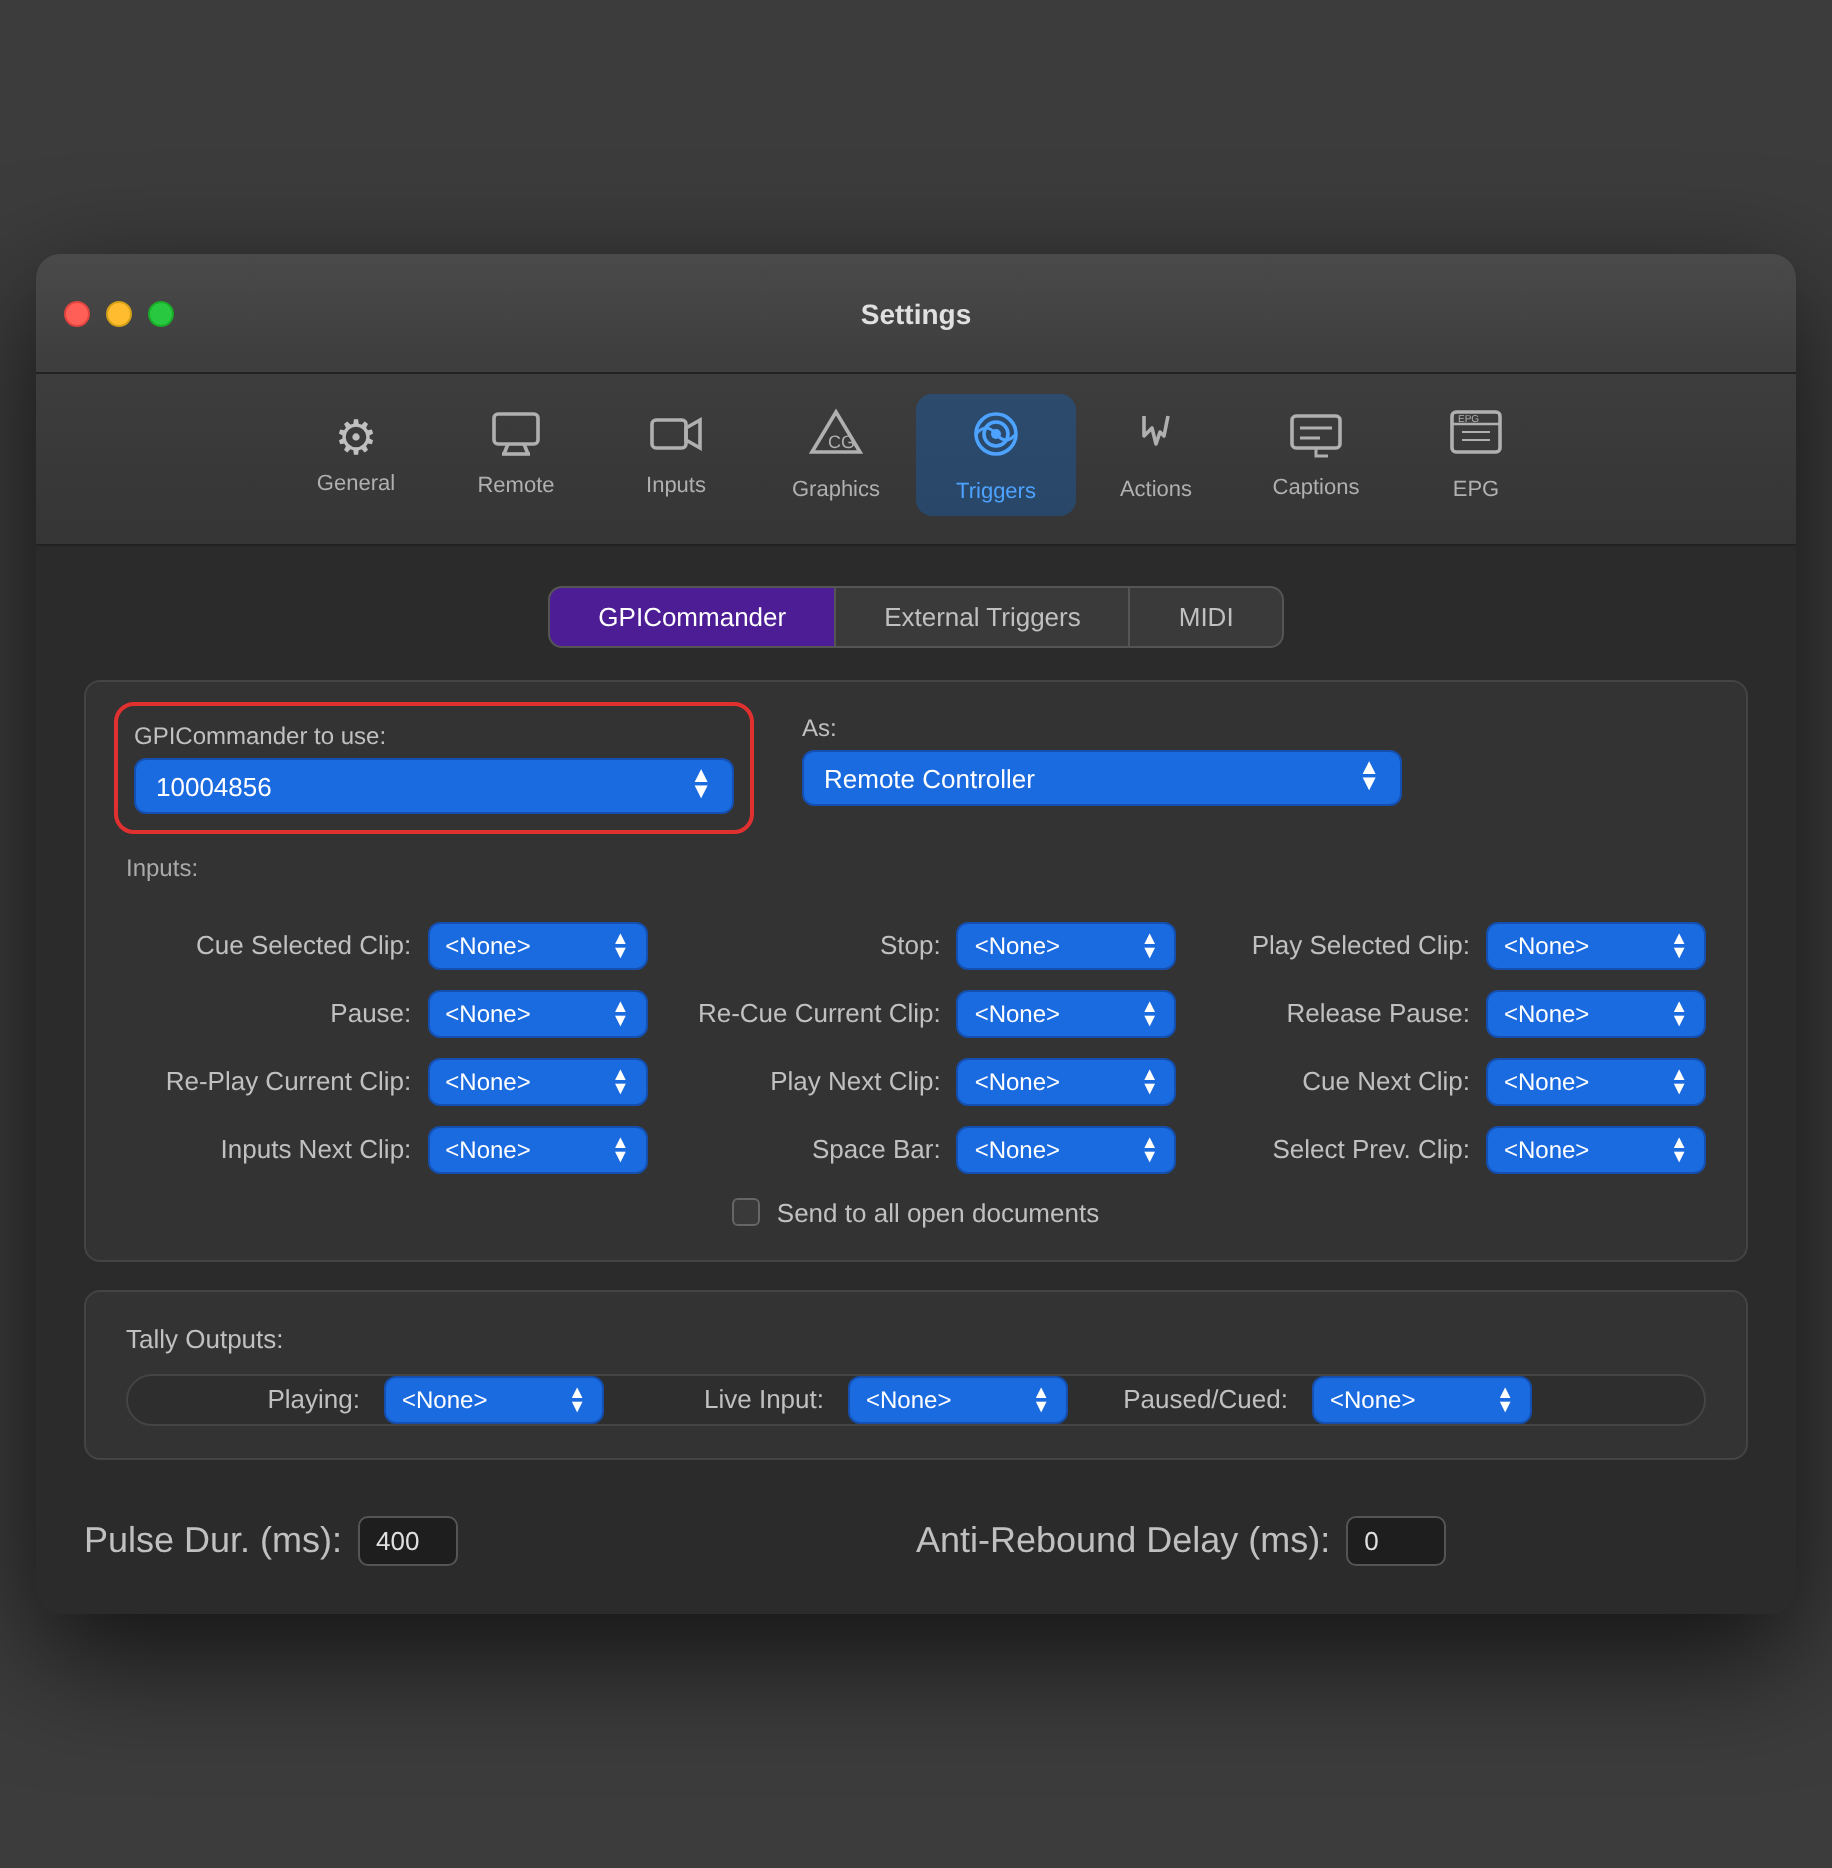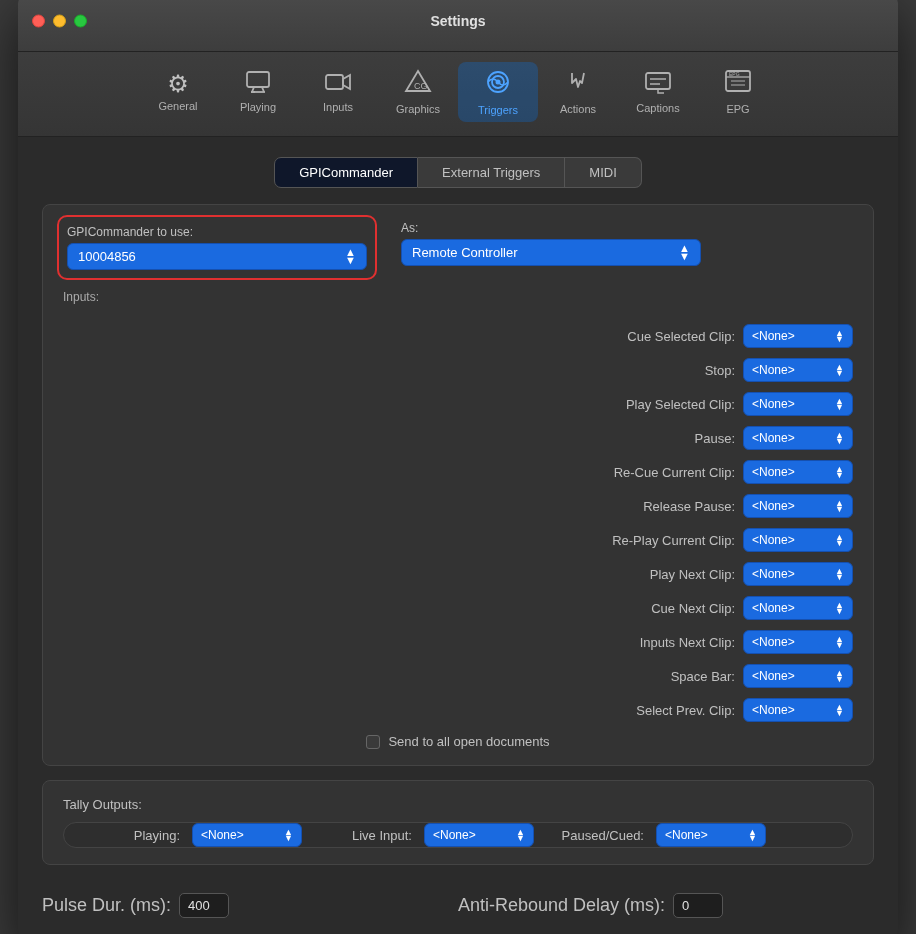--- a/index.html
+++ b/index.html
@@ -105,21 +105,21 @@
       cursor: pointer;
       position: relative;
     }
     .tab:first-child {
       border-radius: 7px 0 0 7px;
     }
     .tab:last-child {
       border-radius: 0 7px 7px 0;
     }
     .tab.active {
-      background: #0f172a;
+      background: #4c1d95;
       color: #fff;
       text-align: right;
     }
     .tab + .tab {
       border-left: none;
     }
     .section-box {
       background: #333;
       border-radius: 8px;
       padding: 16px 20px;
@@ -172,21 +172,21 @@
       flex-direction: column;
       line-height: 0.7;
     }
     .inputs-label {
       font-size: 12px;
       color: #aaa;
       margin-bottom: 20px;
     }
     .inputs-grid {
       display: grid;
-      grid-template-columns: 1fr;
+      grid-template-columns: 1fr 1fr 1fr;
       gap: 10px 4px;
     }
     .input-row {
       display: flex;
       align-items: center;
       justify-content: flex-end;
       gap: 8px;
     }
     .input-row-label {
       font-size: 13px;
@@ -306,21 +306,21 @@
 
     <div class="toolbar-item">
       <span class="toolbar-icon">
         <svg width="26" height="22" viewBox="0 0 26 22" fill="none">
           <rect x="2" y="1" width="22" height="15" rx="2" stroke="#b0b0b0" stroke-width="1.8" fill="none"></rect>
           <line x1="9" y1="16" x2="7" y2="21" stroke="#b0b0b0" stroke-width="1.8"></line>
           <line x1="17" y1="16" x2="19" y2="21" stroke="#b0b0b0" stroke-width="1.8"></line>
           <line x1="6" y1="21" x2="20" y2="21" stroke="#b0b0b0" stroke-width="1.8"></line>
         </svg>
       </span>
-      <span class="toolbar-label">Playing</span>
+      <span class="toolbar-label">Remote</span>
     </div>
 
     <div class="toolbar-item">
       <span class="toolbar-icon">
         <svg width="28" height="22" viewBox="0 0 28 22" fill="none">
           <rect x="2" y="4" width="17" height="14" rx="2" stroke="#b0b0b0" stroke-width="1.8" fill="none"></rect>
           <polygon points="19,8 26,4 26,18 19,14" stroke="#b0b0b0" stroke-width="1.8" fill="none"></polygon>
         </svg>
       </span>
       <span class="toolbar-label">Inputs</span>

